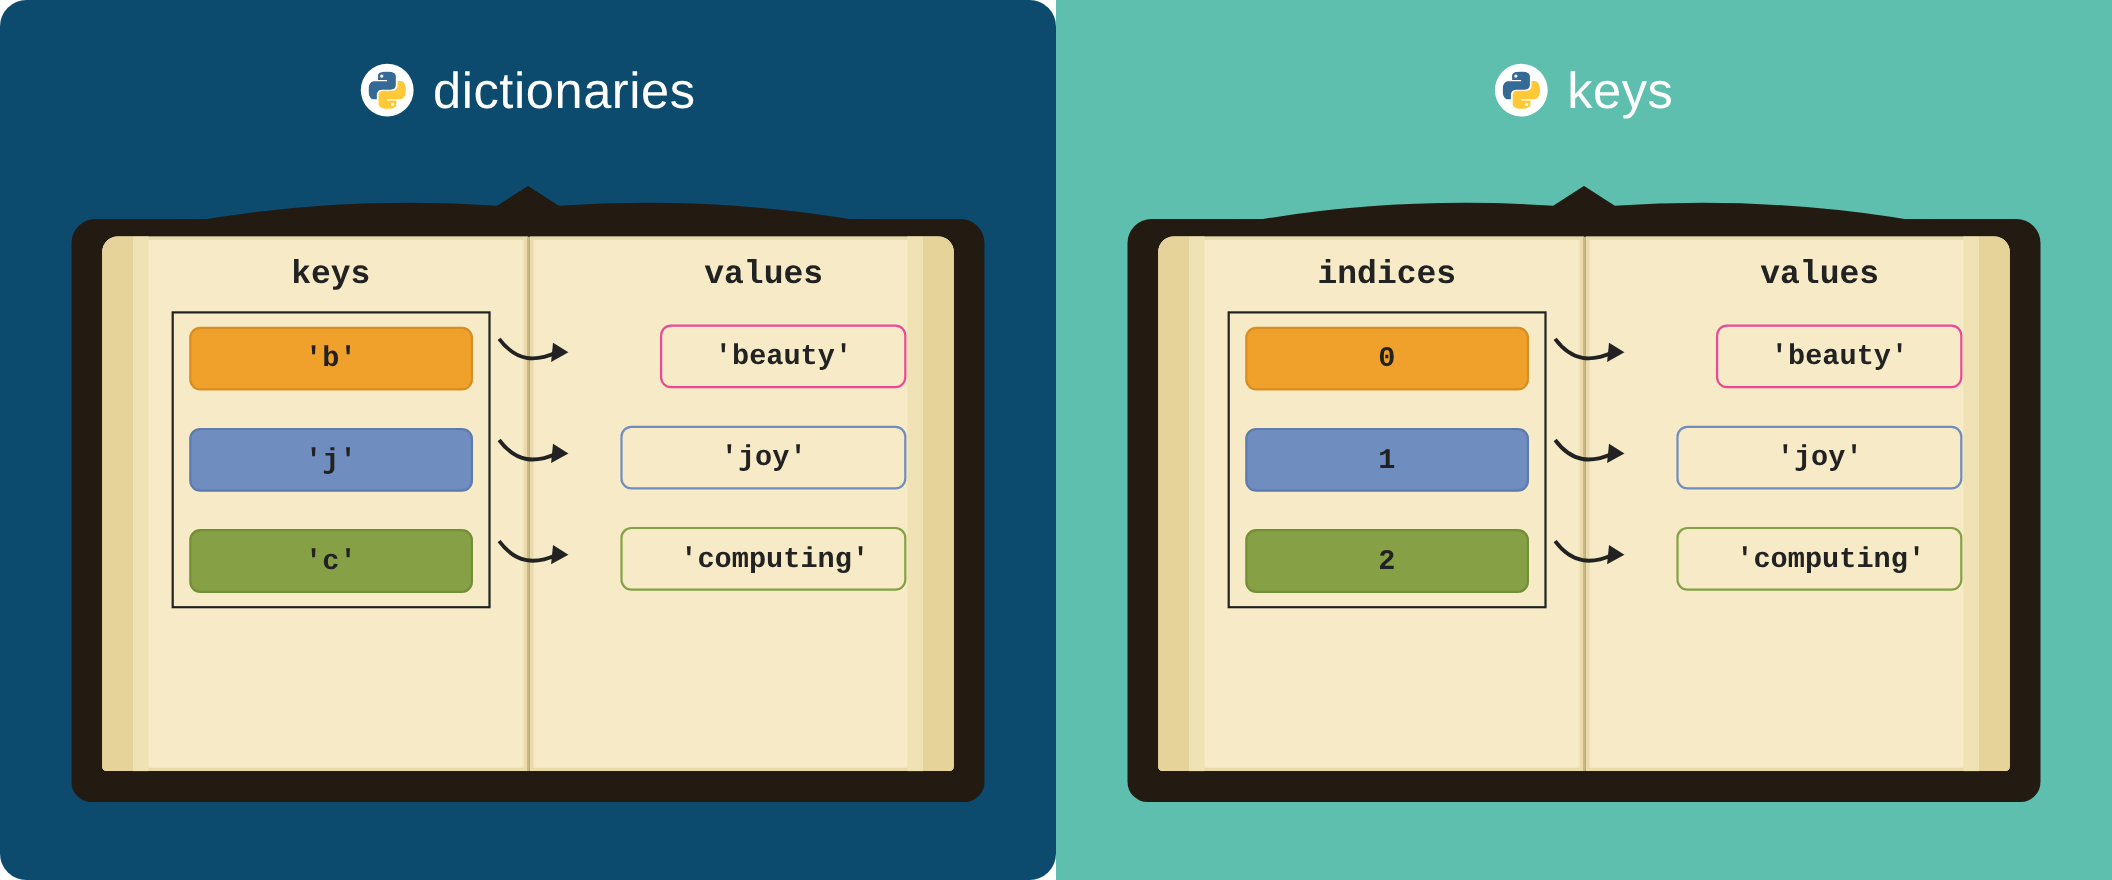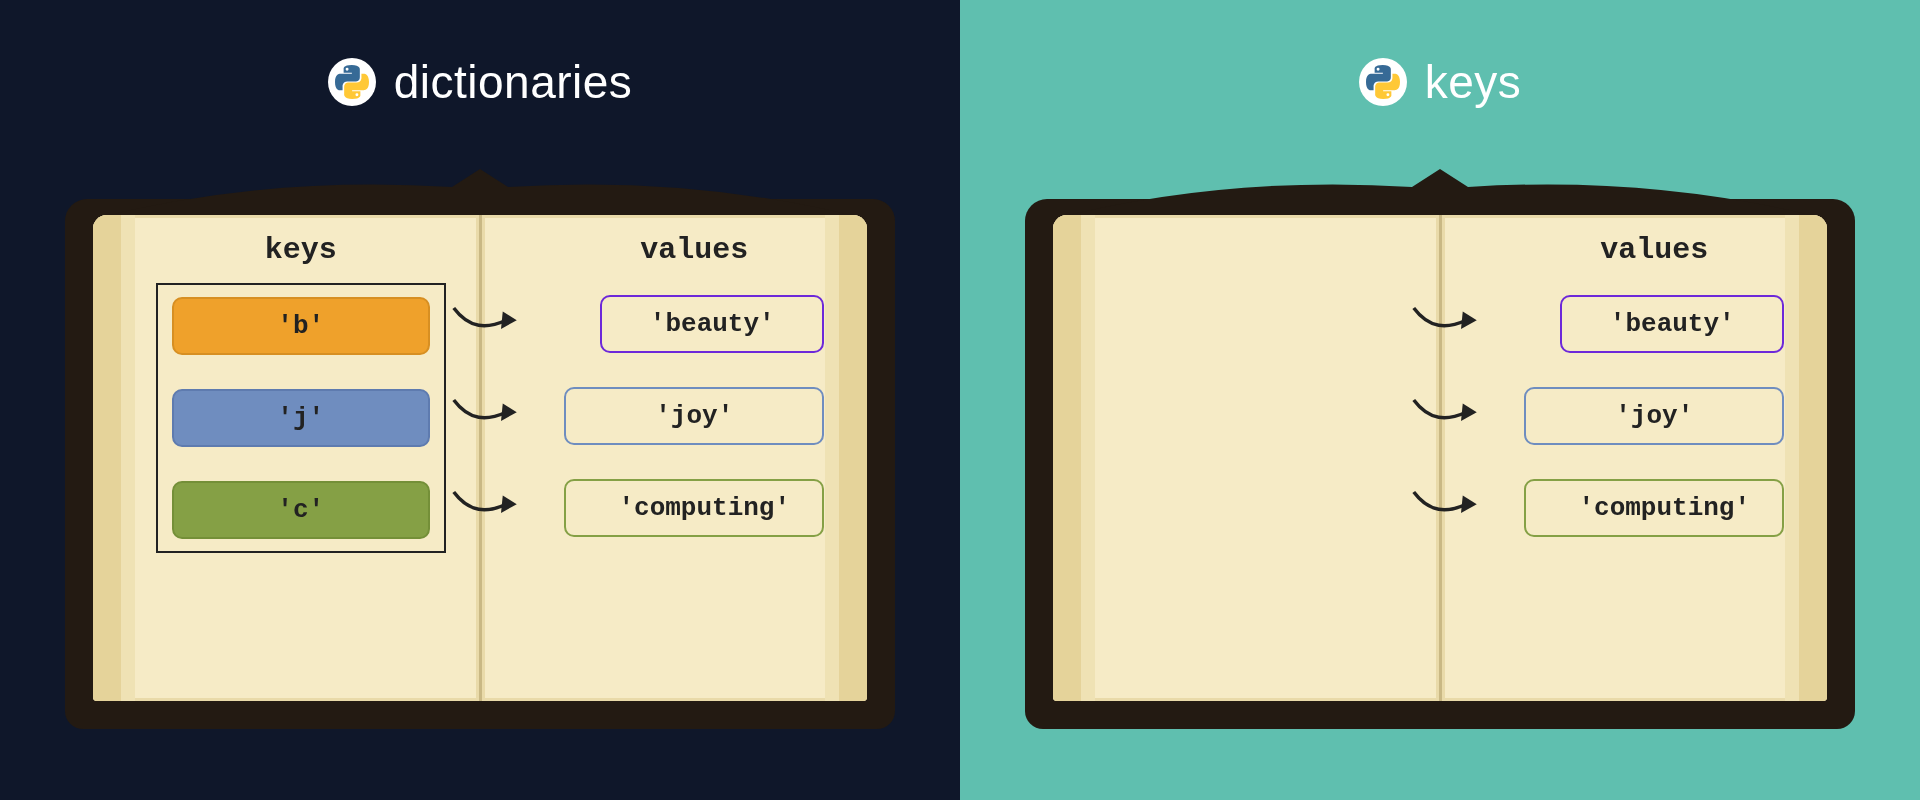--- a/index.html
+++ b/index.html
@@ -1,19 +1,19 @@
 <!DOCTYPE html>
 <html><head>
 <meta charset="utf-8">
 <style>
   * { box-sizing: border-box; margin: 0; padding: 0; }
   html, body { width: 1920px; height: 800px; overflow: hidden; font-family: "Helvetica Neue", Arial, sans-serif; }
   .container { display: flex; width: 100%; height: 100%; }
   .panel { width: 50%; height: 100%; position: relative; display: flex; flex-direction: column; align-items: center; }
-  .panel-left { background: #0f172a; }
+  .panel-left { background: #0c4a6e; border-radius: 24px; }
   .panel-right { background: #5FBFAF; }
   .title-row { display: flex; align-items: center; gap: 18px; margin-top: 55px; }
   .python-logo {
     width: 48px; height: 48px; border-radius: 50%; background: #fff;
     display: flex; align-items: center; justify-content: center;
     position: relative;
   }
   .python-logo svg { width: 34px; height: 34px; }
   .title-text { color: #fff; font-size: 46px; font-weight: 300; letter-spacing: 0.5px; }
 
@@ -61,21 +61,21 @@
     border: 2px solid #222; padding: 12px 14px; display: flex; flex-direction: column; gap: 34px;
     width: 290px;
   }
   .pill {
     height: 58px; border-radius: 10px; display: flex; align-items: center; justify-content: center;
     font-family: "Courier New", monospace; font-weight: bold; font-size: 26px;
   }
   .pill-solid-orange { background: #EFA12B; border: 2px solid #D78F22; color: #222; }
   .pill-solid-blue { background: #6F8DBF; border: 2px solid #5E7BAF; color: #222; }
   .pill-solid-green { background: #85A045; border: 2px solid #748F38; color: #222; }
-  .pill-outline-orange { background: #F6EBC6; border: 2px solid #6d28d9; color: #222; margin-left: 36px; }
+  .pill-outline-orange { background: #F6EBC6; border: 2px solid #ec4899; color: #222; margin-left: 36px; }
   .pill-outline-blue { background: #F6EBC6; border: 2px solid #6F8DBF; color: #222; }
   .pill-outline-green { background: #F6EBC6; border: 2px solid #85A045; color: #222; padding-left: 20px; }
   .values-stack {
     display: flex; flex-direction: column; gap: 34px; width: 260px; margin-top: 12px;
   }
   .arrows {
     position: absolute; top: 0; bottom: 0; left: -50px; width: 70px;
     display: flex; flex-direction: column; justify-content: flex-start; gap: 34px;
     padding-top: 60px;
   }
@@ -174,20 +174,28 @@
       <div class="book-cover"></div>
       <div class="page-top-curve">
         <svg viewBox="0 0 830 50" preserveAspectRatio="none">
             <path d="M28 50 Q 200 6 387 18 L 415 0 L 443 18 Q 630 6 802 50 Z" fill="#231A12"></path>
           </svg>
       </div>
       <div class="pages">
         <div class="page page-left">
           <div class="page-edge-outer-l"></div>
           <div class="page-edge-inner-l"></div>
+          <div class="page-content">
+            <div class="col-header">indices</div>
+            <div class="box-outline">
+              <div class="pill pill-solid-orange">0</div>
+              <div class="pill pill-solid-blue">1</div>
+              <div class="pill pill-solid-green">2</div>
+            </div>
+          </div>
         </div>
         <div class="page page-right">
           <div class="page-edge-outer-r"></div>
           <div class="page-edge-inner-r"></div>
           <div class="page-content values-wrapper">
             <div class="col-header">values</div>
             <div class="arrows">
               <div class="arrow">
                   <svg viewBox="0 0 80 44">
                     <path d="M2 6 C 20 30, 40 30, 62 20" stroke="#222" stroke-width="4" fill="none"></path>

